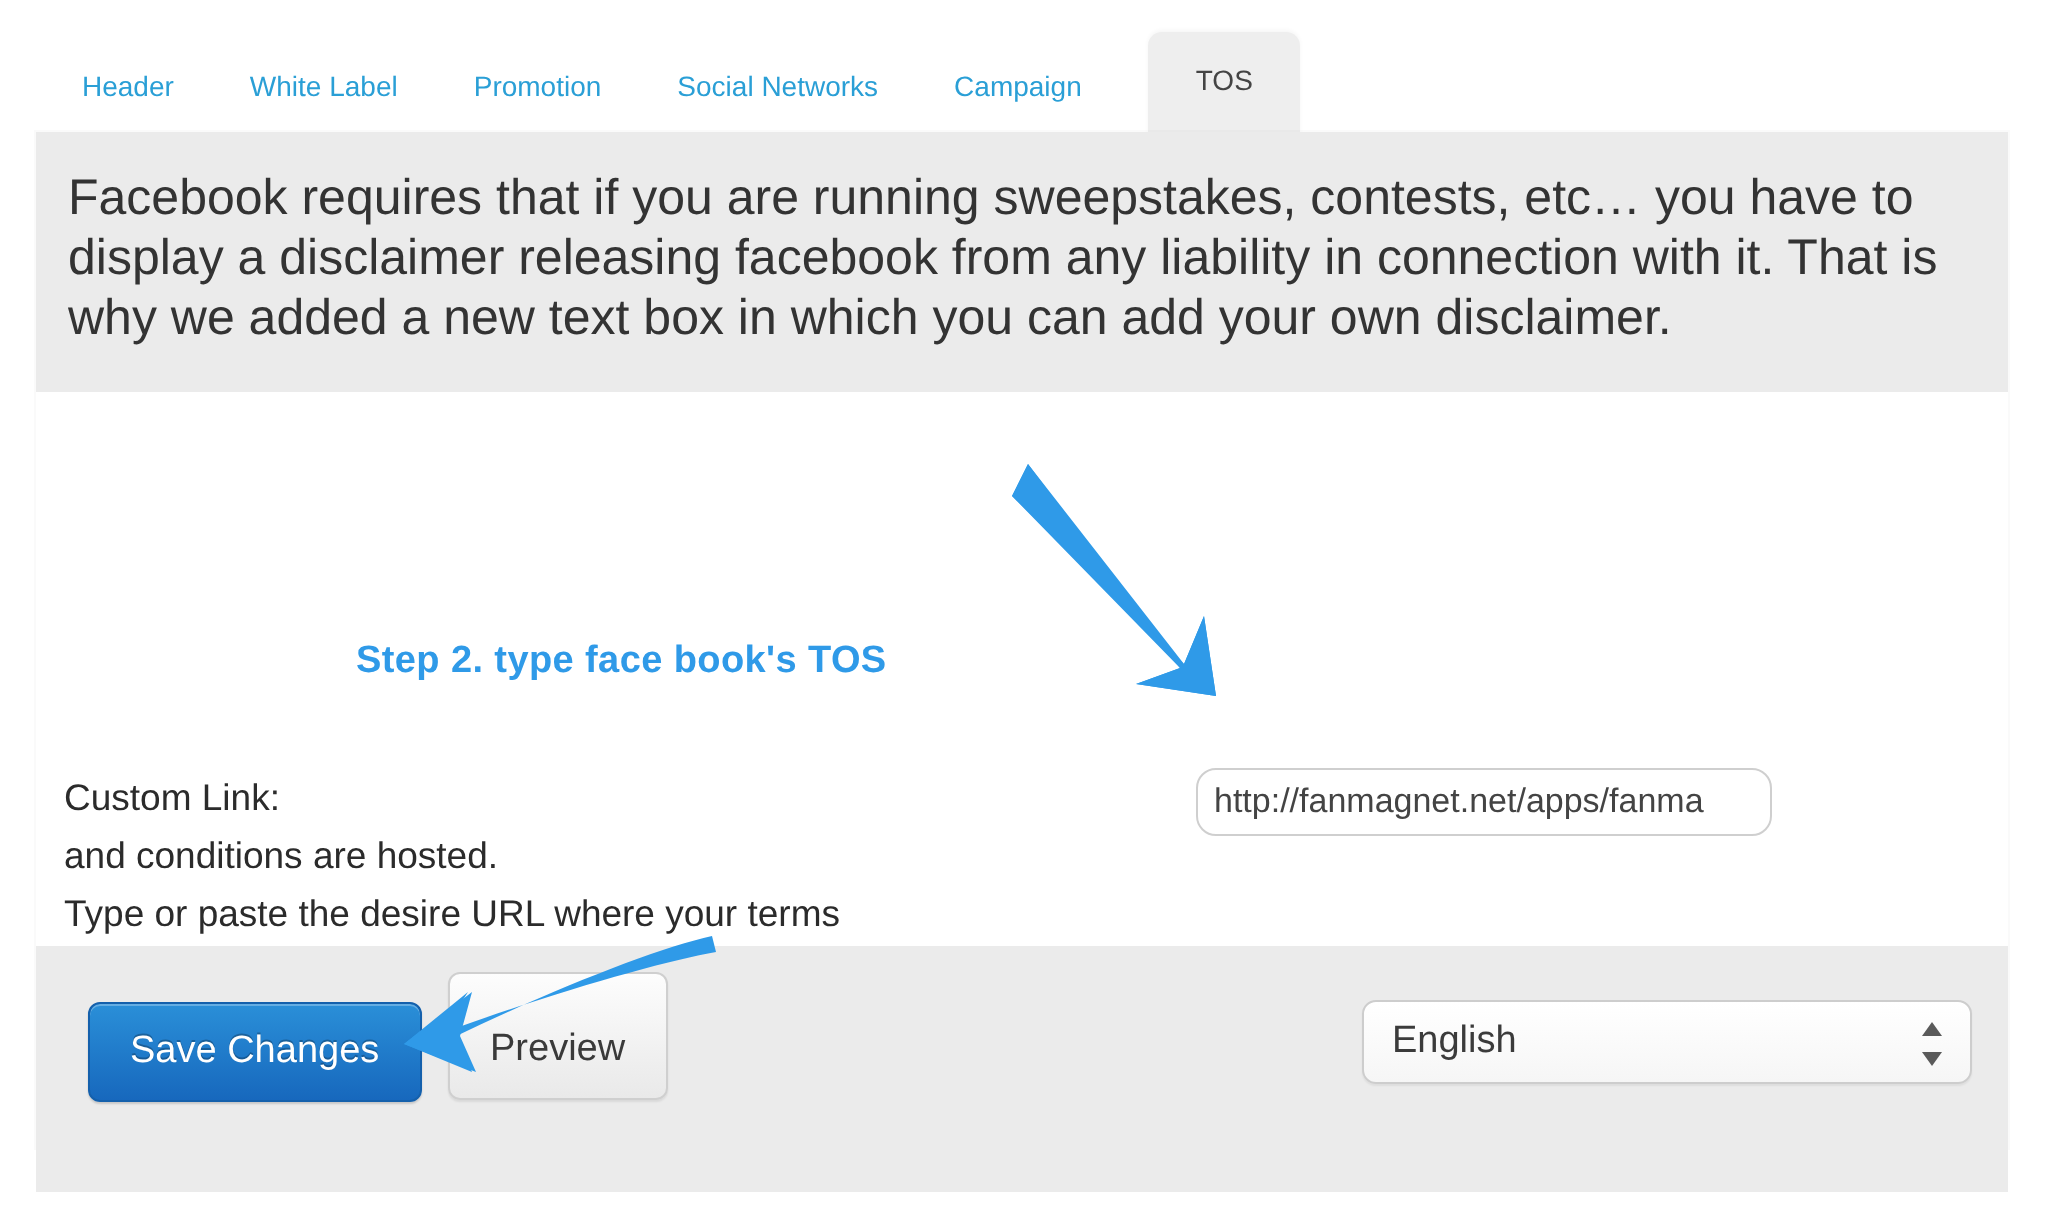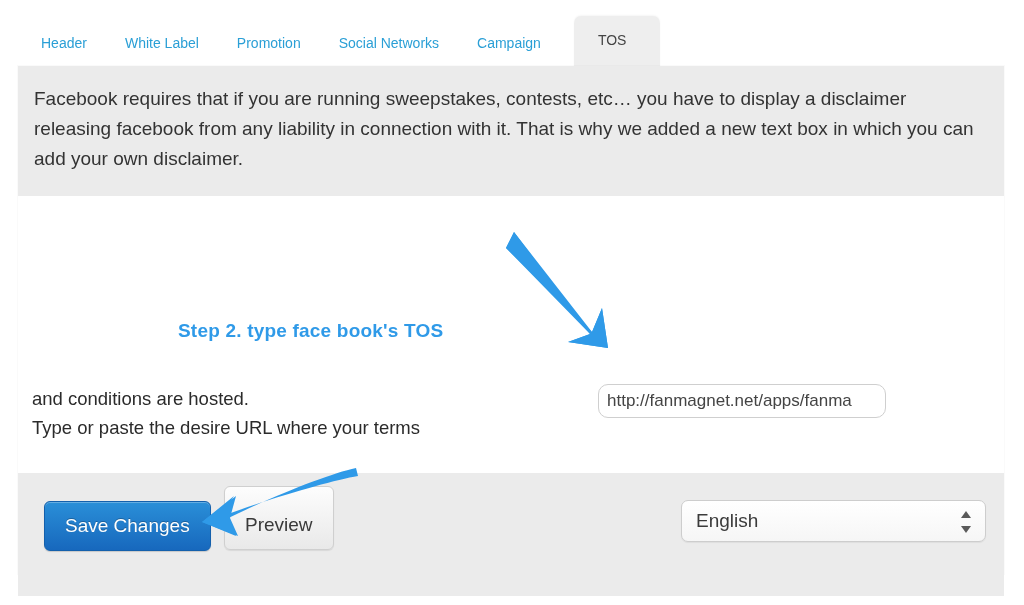--- a/index.html
+++ b/index.html
@@ -41,21 +41,21 @@
     white-space: nowrap;
     cursor: pointer;
     background: transparent;
     border: 0;
     font-family: "Liberation Sans", sans-serif;
   }
   .tab.active {
     color: #444444;
     background: #eeeeee;
     border-radius: 7px 7px 0 0;
-    padding: 13px 34px 17px 24px;
+    padding: 13px 24px 17px 24px;
     margin-left: 14px;
     box-shadow: 0 -1px 2px rgba(0,0,0,0.04);
     text-align: right;
   }
 
   
   .panel {
     position: absolute;
     left: 18px;
     top: 66px;
@@ -66,21 +66,21 @@
   }
 
   .intro {
     background: #ebebeb;
     padding: 18px 16px 20px 16px;
     box-sizing: border-box;
     height: 130px;
   }
   .intro p {
     margin: 0;
-    font-size: 19px;
+    font-size: 25px;
     line-height: 30px;
     color: #333333;
   }
 
   .body-area {
     background: #ffffff;
     height: 277px;
     position: relative;
   }
 
@@ -289,20 +289,21 @@
 
   <div class="intro">
     <p>Facebook requires that if you are running sweepstakes, contests, etc… you have to display a disclaimer releasing facebook from any liability in connection with it. That is why we added a new text box in which you can add your own disclaimer.</p>
   </div>
 
   <div class="body-area">
 
     <div class="annot annot-step2">Step 2. type face book's TOS</div>
 
     <div class="field-labels labels-link">
+      <div>Custom Link:</div>
       <div>and conditions are hosted.</div>
       <div>Type or paste the desire URL where your terms</div>
     </div>
 
     <input class="url-input" type="text" value="http://fanmagnet.net/apps/fanma" style="">
 
     <div class="field-labels labels-tos">
       <div>Facebook TOS:</div>
       <div>Edit or type your own TOS</div>
       <div>300 characters max</div>

